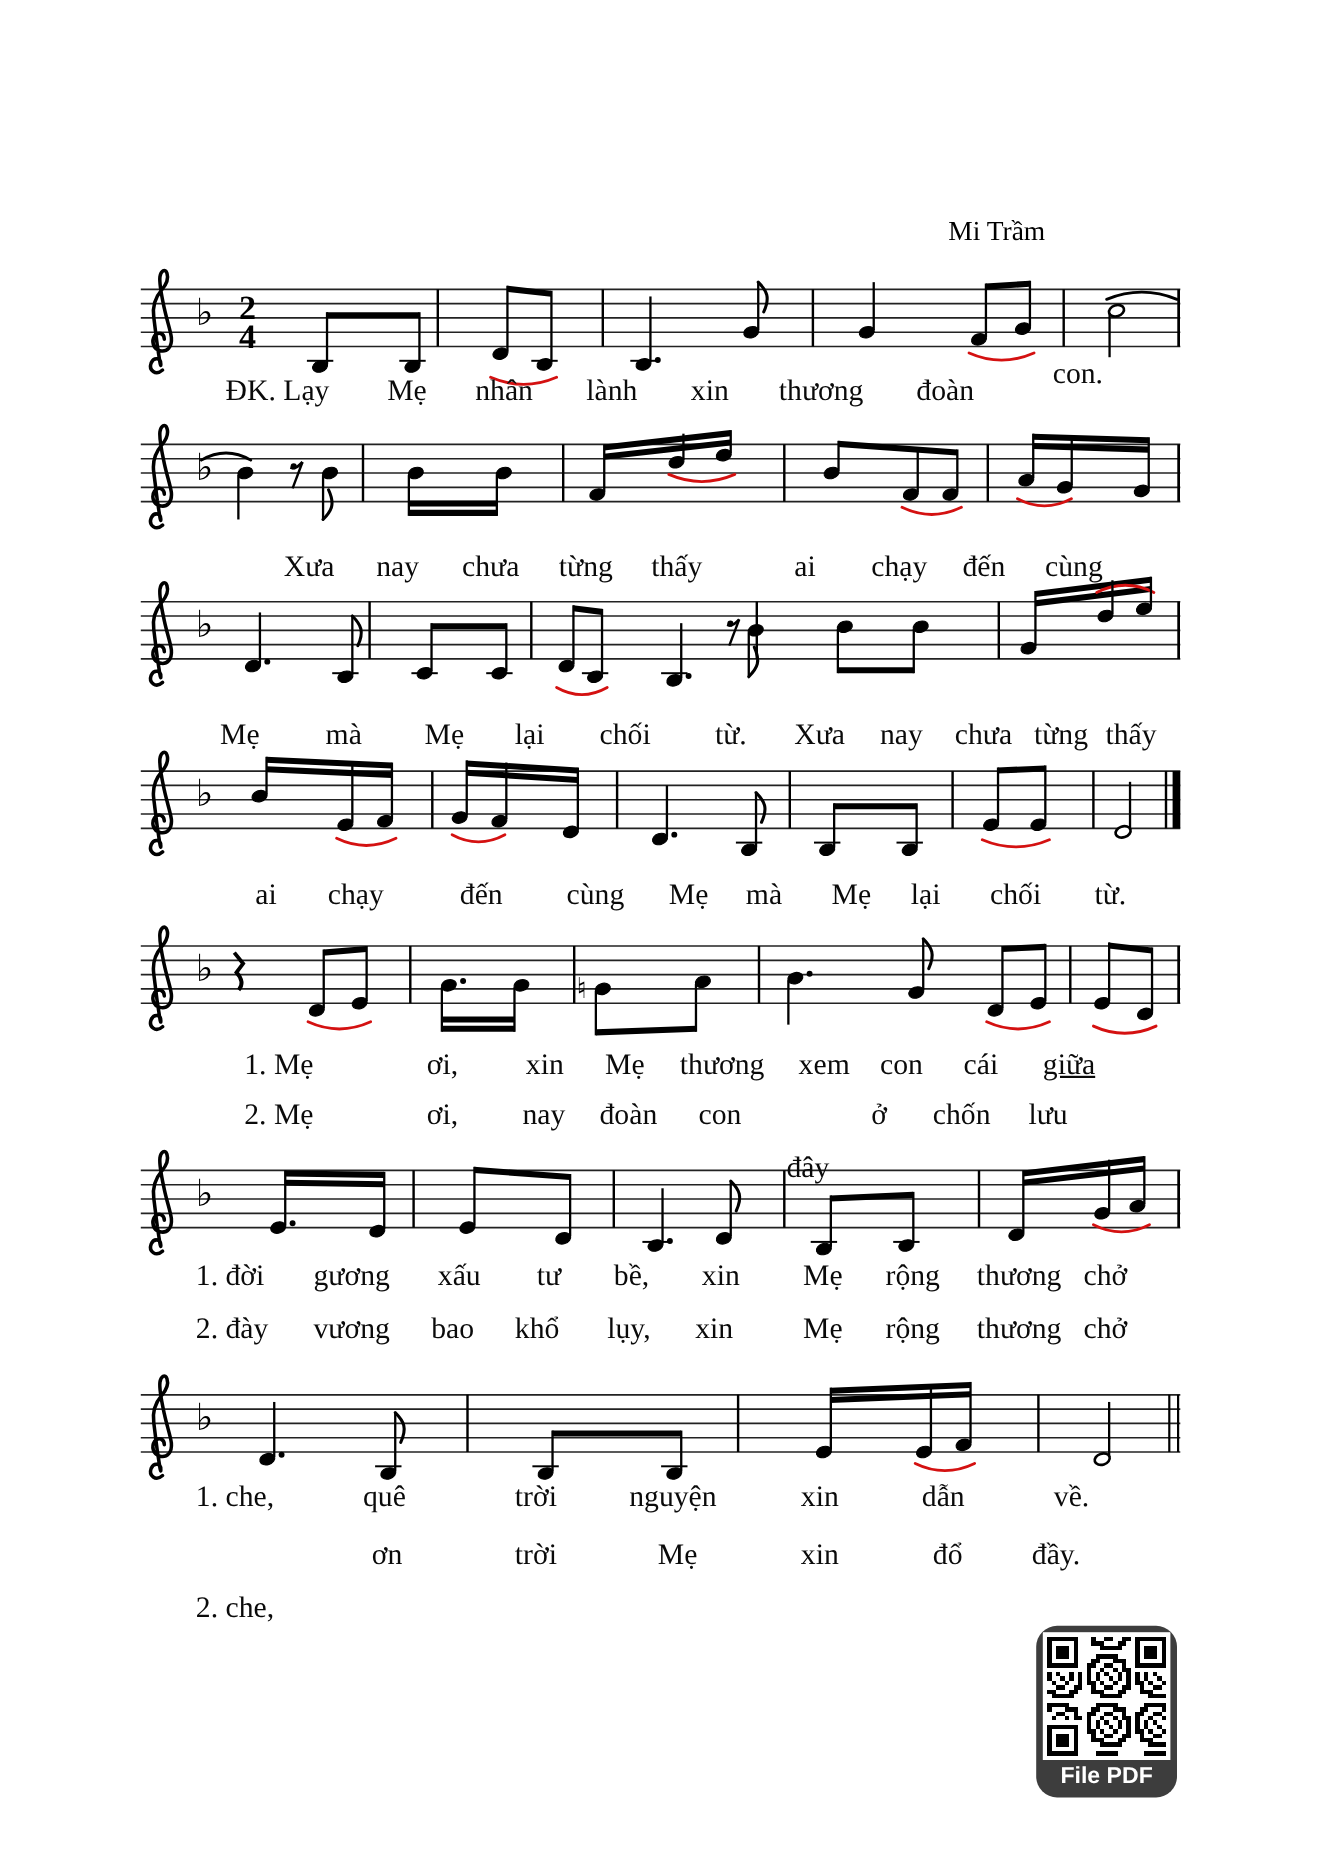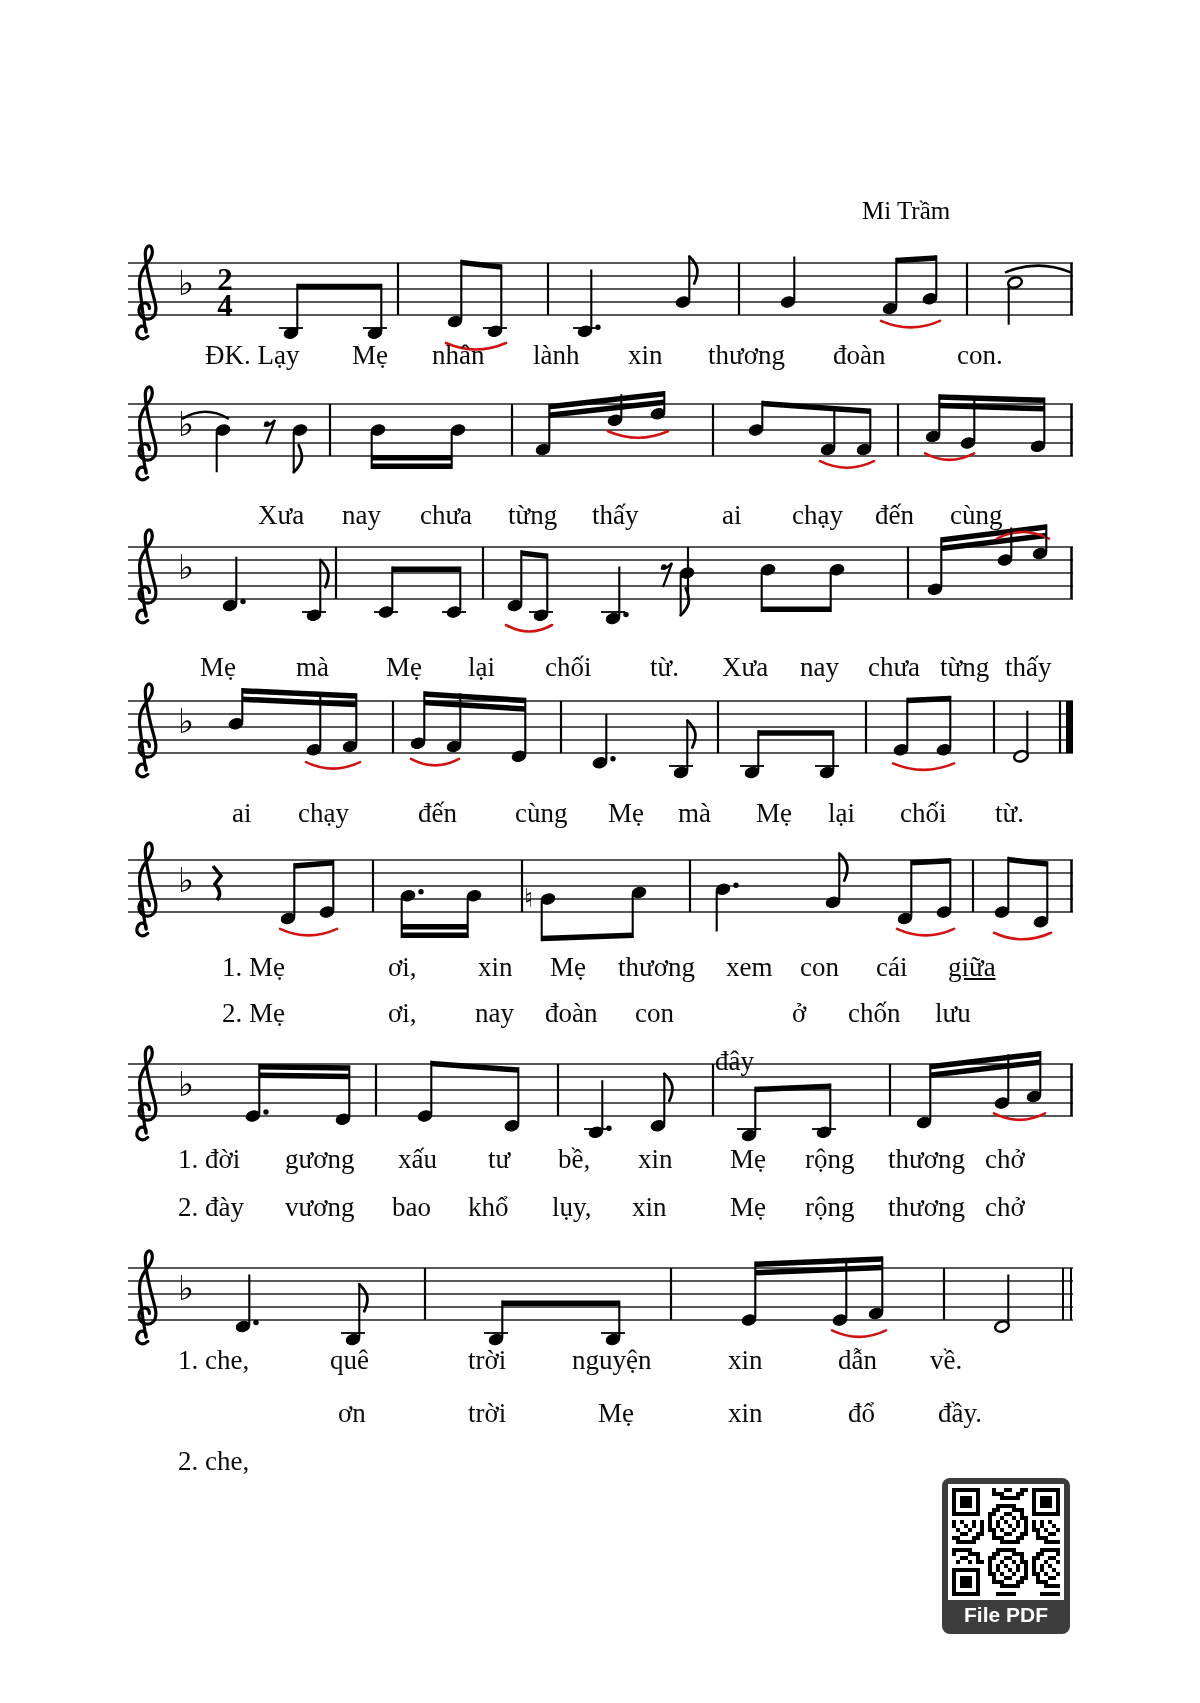--- a/index.html
+++ b/index.html
@@ -5,21 +5,21 @@
   html,body{margin:0;padding:0;background:#e8e8e8;}
   .page{position:relative;width:1200px;height:1703px;background:#ffffff;overflow:hidden;
         font-family:"Liberation Serif",serif;color:#000;}
   .title{position:absolute;top:126px;left:0;width:1085px;text-align:center;
          font-size:39px;font-weight:bold;letter-spacing:-1px;white-space:nowrap;}
   .imprimatur{position:absolute;top:184px;left:125px;font-size:31px;white-space:nowrap;}
   .composer{position:absolute;top:197px;left:862px;font-size:25px;white-space:nowrap;}
   .lyric-word{position:absolute;font-size:27px;white-space:nowrap;color:#0a0a0a;}
   svg.system{position:absolute;overflow:visible;}
   .qr{position:absolute;left:942px;top:1478px;width:128px;background:#3d3d3d;
-      border-radius:8px;padding:6px 6px 4px 6px;box-sizing:border-box;}
+      border-radius:19px;padding:6px 6px 4px 6px;box-sizing:border-box;}
   .qr svg{display:block;background:#fff;}
   .qrlabel{height:30px;line-height:30px;text-align:center;color:#fff;
            font-family:"Liberation Sans",sans-serif;font-weight:bold;font-size:21px;}
 </style>
 </head>
 <body>
 
 <div class="page">
   <div class="composer">Mi Trầm</div>
   <div id="score">
@@ -561,21 +561,21 @@
       </svg>
     </div>
   <div id="lyrics">
       <span class="lyric-word" style="left: 205px; top: 340px;">ĐK. Lạy</span>
       <span class="lyric-word" style="left: 352px; top: 340px;">Mẹ</span>
       <span class="lyric-word" style="left: 432px; top: 340px;">nhân</span>
       <span class="lyric-word" style="left: 533px; top: 340px;">lành</span>
       <span class="lyric-word" style="left: 628px; top: 340px;">xin</span>
       <span class="lyric-word" style="left: 708px; top: 340px;">thương</span>
       <span class="lyric-word" style="left: 833px; top: 340px;">đoàn</span>
-      <span class="lyric-word" style="left: 957px; top: 340px;">con.</span>
+      <span class="lyric-word" style="left: 957px; top: 324px;">con.</span>
       <span class="lyric-word" style="left: 258px; top: 500px;">Xưa</span>
       <span class="lyric-word" style="left: 342px; top: 500px;">nay</span>
       <span class="lyric-word" style="left: 420px; top: 500px;">chưa</span>
       <span class="lyric-word" style="left: 508px; top: 500px;">từng</span>
       <span class="lyric-word" style="left: 592px; top: 500px;">thấy</span>
       <span class="lyric-word" style="left: 722px; top: 500px;">ai</span>
       <span class="lyric-word" style="left: 792px; top: 500px;">chạy</span>
       <span class="lyric-word" style="left: 875px; top: 500px;">đến</span>
       <span class="lyric-word" style="left: 950px; top: 500px;">cùng</span>
       <span class="lyric-word" style="left: 200px; top: 652px;">Mẹ</span>
@@ -636,21 +636,21 @@
       <span class="lyric-word" style="left: 730px; top: 1192px;">Mẹ</span>
       <span class="lyric-word" style="left: 805px; top: 1192px;">rộng</span>
       <span class="lyric-word" style="left: 888px; top: 1192px;">thương</span>
       <span class="lyric-word" style="left: 985px; top: 1192px;">chở</span>
       <span class="lyric-word" style="left: 178px; top: 1345px;">1. che,</span>
       <span class="lyric-word" style="left: 330px; top: 1345px;">quê</span>
       <span class="lyric-word" style="left: 468px; top: 1345px;">trời</span>
       <span class="lyric-word" style="left: 572px; top: 1345px;">nguyện</span>
       <span class="lyric-word" style="left: 728px; top: 1345px;">xin</span>
       <span class="lyric-word" style="left: 838px; top: 1345px;">dẫn</span>
-      <span class="lyric-word" style="left: 930px; top: 1345px; text-align: right;">về.</span>
+      <span class="lyric-word" style="left: 958px; top: 1345px; text-align: right;">về.</span>
       <span class="lyric-word" style="left: 178px; top: 1398px; margin-top: 48px;">2. che,</span>
       <span class="lyric-word" style="left: 338px; top: 1398px;">ơn</span>
       <span class="lyric-word" style="left: 468px; top: 1398px;">trời</span>
       <span class="lyric-word" style="left: 598px; top: 1398px;">Mẹ</span>
       <span class="lyric-word" style="left: 728px; top: 1398px;">xin</span>
       <span class="lyric-word" style="left: 848px; top: 1398px;">đổ</span>
       <span class="lyric-word" style="left: 938px; top: 1398px;">đầy.</span>
     </div>
   <div class="qr">
     <svg id="qrsvg" width="116" height="116" viewBox="0 0 29 29" shape-rendering="crispEdges">

